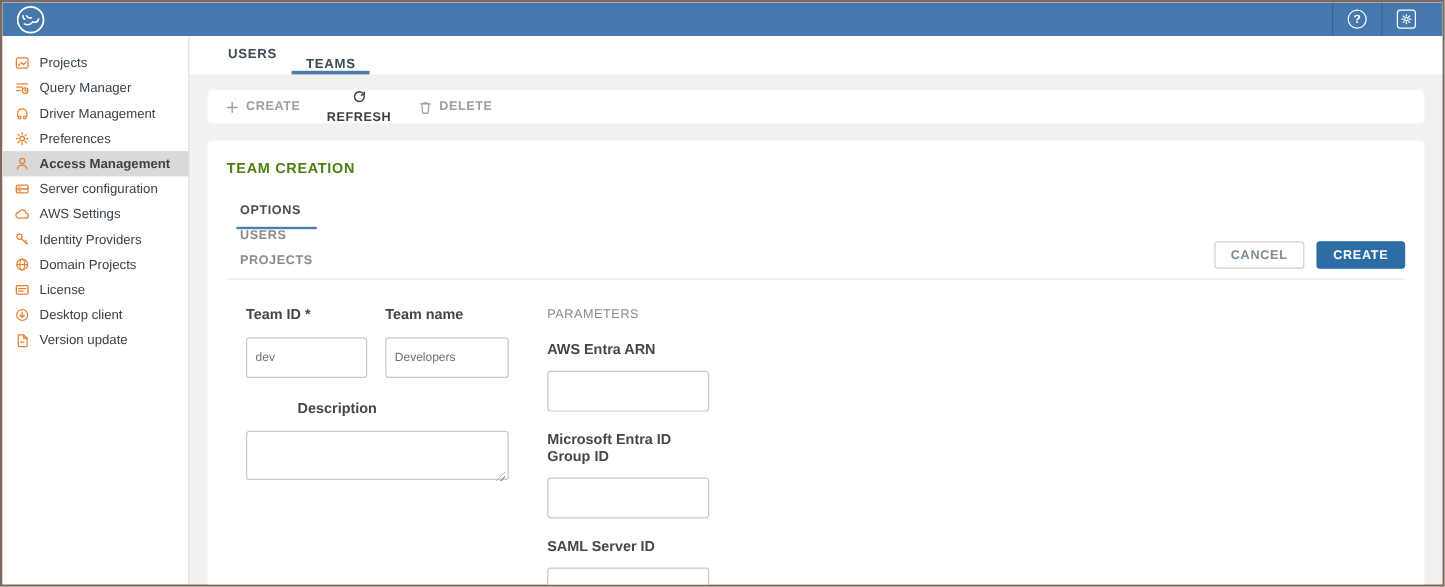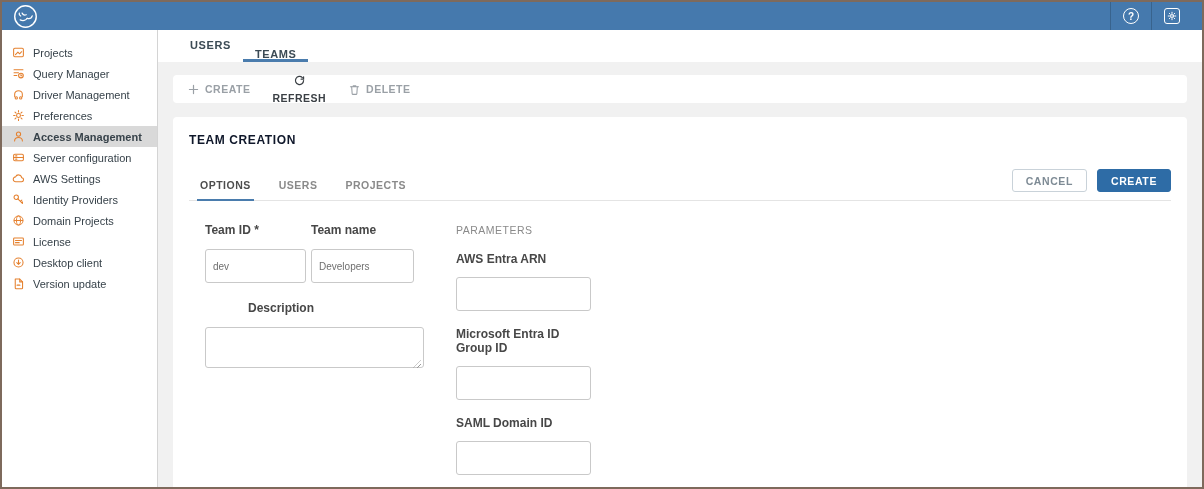--- a/index.html
+++ b/index.html
@@ -36,35 +36,35 @@
   .top-tab.active { border-bottom-color:#4A7CAD;margin-top:19px; }
 
   .workspace { flex:1; padding:0 15px; display:flex; flex-direction:column; min-height:0; }
 
   .toolbar-card { margin-top:13px; height:28px; flex:0 0 28px; background:#fff; border-radius:4px; display:flex; align-items:center; padding:0 14px; gap:22px; }
   .tool-btn { display:flex; align-items:center; gap:5px; font-size:10.5px; font-weight:bold; letter-spacing:.5px; cursor:pointer; }
   .tool-btn.disabled { color:#9AA0A6; }
   .tool-btn.enabled { color:#3A3F44;flex-direction:column; }
 
   .panel-card { margin-top:14px; flex:1; background:#fff; border-radius:4px 4px 0 0; padding:16px 16px 0 16px; overflow:hidden; }
-  .panel-title { font-size:12px; font-weight:bold; letter-spacing:.6px; color:#0f172a; }
+  .panel-title { font-size:12px; font-weight:bold; letter-spacing:.6px; color:#4d7c0f; }
 
   .panel-tabs-row { margin-top:22px; display:flex; justify-content:space-between; align-items:flex-end; border-bottom:1px solid #e4e4e4; }
-  .panel-tabs { display:flex; margin-left:8px; }
+  .panel-tabs { display:flex; margin-left:8px;flex-direction:column; }
   .panel-tab { padding:0 3px 8px 3px; margin-right:22px; font-size:10.5px; font-weight:bold; letter-spacing:.5px; color:#8a8a8a; cursor:pointer; border-bottom:2px solid transparent; margin-bottom:-1px; }
   .panel-tab.active { color:#4d4d4d; border-bottom-color:#4A7CAD; }
   .panel-actions { display:flex; gap:10px; margin-bottom:8px;padding-left:28px; }
   .btn { height:23px; padding:0 13px; font-size:10.5px; font-weight:bold; letter-spacing:.6px; border-radius:3px; cursor:pointer; font-family:inherit; }
   .btn-cancel { background:#fff; border:1px solid #C9D2D9; color:#7E8B95; }
   .btn-create { background:#2E6CA6; border:1px solid #2E6CA6; color:#fff; }
 
   .form-row { margin-top:22px; margin-left:16px; display:flex; }
   .field-label { font-size:12px; font-weight:bold; color:#474747; }
   .left-col { width:219px; flex:0 0 219px; }
-  .name-grid { display:flex; gap:5px; }
+  .name-grid { display:flex; gap:15px; }
   .fld { display:flex; flex-direction:column; }
   .fld .field-label { margin-bottom:12px; }
   .txt { border:1px solid #c9c9c9; border-radius:3px; height:21px; padding:16px 7px; font-size:10px; color:#6f6f6f; font-family:inherit; outline:none; background:#fff; }
   .w100 { width:101px; } .w104 { width:103px; }
   .desc-label { margin-top:18px;padding-left:43px; }
   .desc-wrap { position:relative; margin-top:12px; width:219px; }
   .desc { width:219px; height:41px; border:1px solid #c9c9c9; border-radius:3px; resize:none; font-family:inherit; font-size:10px; padding:4px 7px; outline:none; }
   .grip { position:absolute; right:3px; bottom:4px; width:8px; height:8px; pointer-events:none;
           background:repeating-linear-gradient(135deg, transparent 0 2px, #9a9a9a 2px 3px); clip-path:polygon(100% 0, 100% 100%, 0 100%); }
 
@@ -283,21 +283,21 @@
                 <label class="field-label">AWS Entra ARN</label>
                 <input class="txt param-input" type="text" value="" style="">
               </div>
 
               <div class="param-group">
                 <label class="field-label">Microsoft Entra ID Group ID</label>
                 <input class="txt param-input" type="text" value="" style="">
               </div>
 
               <div class="param-group">
-                <label class="field-label">SAML Domain ID</label>
+                <label class="field-label">SAML Server ID</label>
                 <input class="txt param-input" type="text" value="" style="">
               </div>
 
               <div class="param-group">
                 <label class="field-label">OKTA Group ID</label>
                 <input class="txt param-input" type="text" value="" style="">
               </div>
             </div>
 
           </div>

